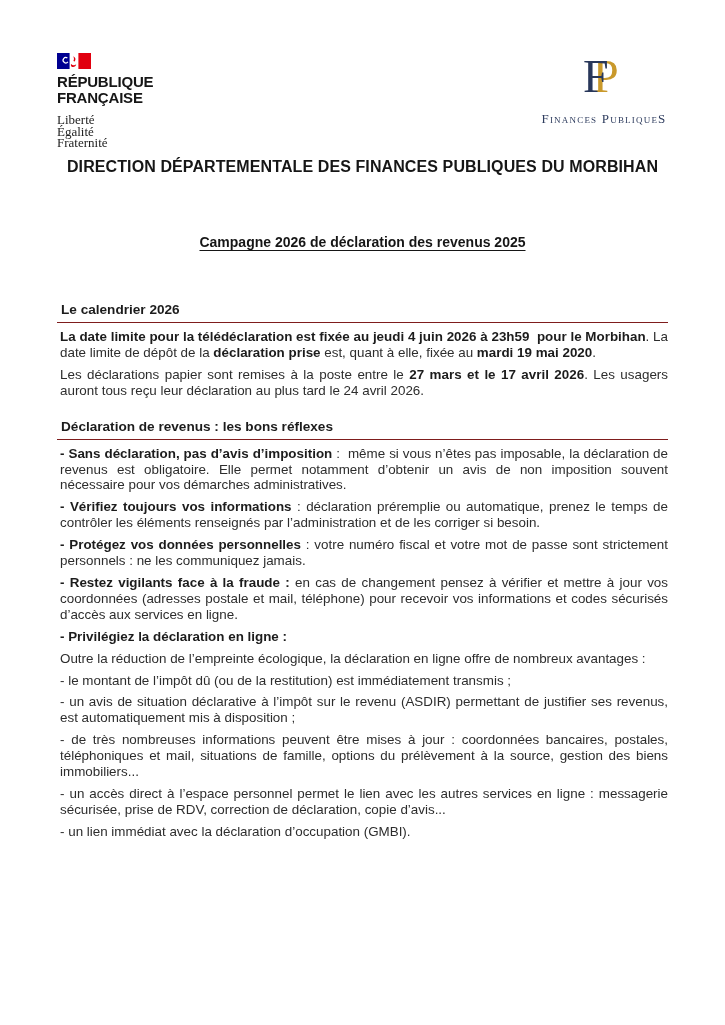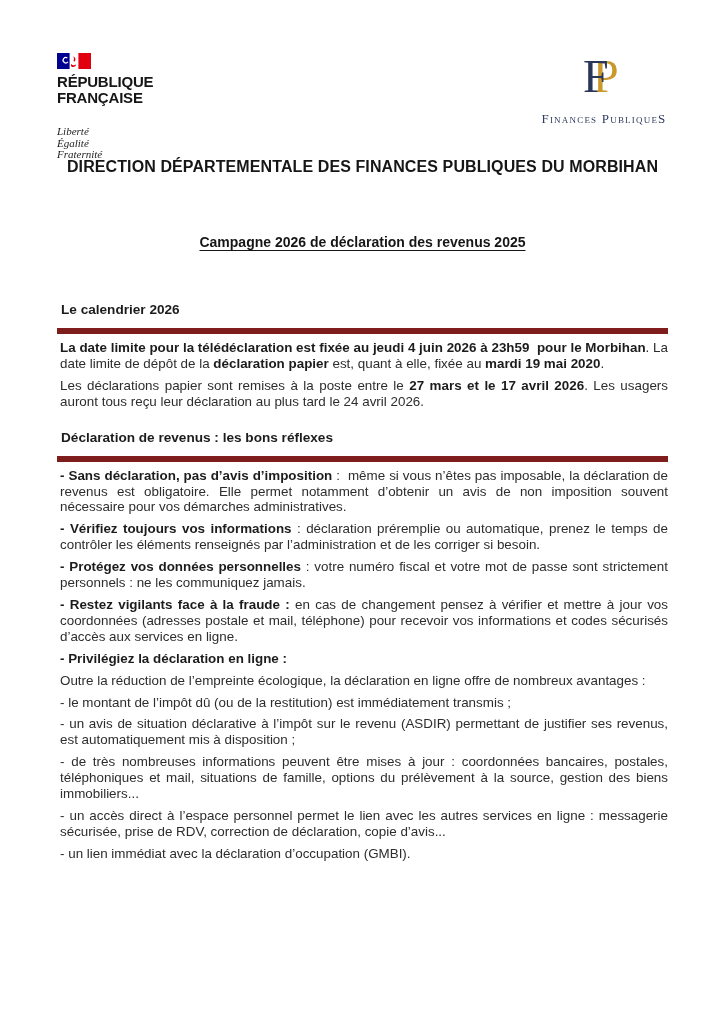--- a/index.html
+++ b/index.html
@@ -14,23 +14,23 @@
 
   
   .gov-block{position:absolute;top:53px;left:57px;width:150px;}
   .flag{display:block;width:34px;height:16px;}
   .gov-name{
     margin-top:5px;
     font-size:15px;font-weight:800;line-height:16px;
     letter-spacing:-0.2px;color:#161616;
   }
   .motto{
-    margin-top:20px;
-    font-family:"Liberation Serif",serif;font-style:italic;
-    font-size:11px;line-height:11.5px;color:#1c1c1c;
+    margin-top:8px;
+    font-family:"Liberation Serif",serif;
+    font-size:13px;line-height:11.5px;color:#1c1c1c;
   }
   .fp-block{position:absolute;top:55px;right:55px;width:132px;text-align:center;}
   .fp-mono{position:relative;width:42px;height:44px;margin:0 auto;}
   .fp-mono span{
     position:absolute;top:0;
     font-family:"Liberation Serif",serif;
     font-size:46px;line-height:44px;font-weight:400;
   }
   .fp-p{left:10px;color:#c9992b;z-index:1;}
   .fp-f{left:0;color:#28375a;z-index:2;}
@@ -52,23 +52,23 @@
   .doc-subtitle{
     margin:58px 0 0;
     font-size:14px;font-weight:700;text-align:center;
     text-decoration:underline;text-underline-offset:3px;
     color:#161616;
   }
   section{display:block;}
   .sec1{margin-top:52px;}
   .sec2{margin-top:20px;}
   .sec-heading{
-    margin:0;padding:0 0 11px 4px;
+    margin:0;padding:0 0 5px 4px;
     font-size:13.6px;font-weight:700;color:#1c1c1c;
-    border-bottom:6px solid #7f1d1d;
+    border-bottom:1px solid #7f1d1d;
   }
   .para{
     margin:6px 0 0;padding-left:3px;
     font-size:13.4px;line-height:15.9px;
     text-align:justify;color:#2d2d2d;
   }
   .para .b{font-weight:700;color:#1c1c1c;}
 
   
   .page-number{
@@ -109,21 +109,21 @@
   </div>
 
   <main class="content">
 
     <h1 class="doc-title">DIRECTION DÉPARTEMENTALE DES FINANCES PUBLIQUES DU MORBIHAN</h1>
 
     <h2 class="doc-subtitle">Campagne 2026 de déclaration des revenus 2025</h2>
 
     <section class="sec1">
       <h3 class="sec-heading">Le calendrier 2026</h3>
-      <p class="para"><span class="b">La date limite pour la télédéclaration est fixée au jeudi 4 juin 2026 à 23h59&nbsp; pour le Morbihan</span><span>. La date limite de dépôt de la </span><span class="b">déclaration papier</span><span> est, quant à elle, fixée au </span><span class="b">mardi 19 mai 2020</span><span>.</span></p>
+      <p class="para"><span class="b">La date limite pour la télédéclaration est fixée au jeudi 4 juin 2026 à 23h59&nbsp; pour le Morbihan</span><span>. La date limite de dépôt de la </span><span class="b">déclaration prise</span><span> est, quant à elle, fixée au </span><span class="b">mardi 19 mai 2020</span><span>.</span></p>
       <p class="para"><span>Les déclarations papier sont remises à la poste entre le </span><span class="b">27 mars et le 17 avril 2026</span><span>. Les usagers auront tous reçu leur déclaration au plus tard le 24 avril 2026.</span></p>
     </section>
 
     <section class="sec2">
       <h3 class="sec-heading">Déclaration de revenus : les bons réflexes</h3>
       <p class="para"><span class="b">- Sans déclaration, pas d’avis d’imposition</span><span>&nbsp;:&nbsp; même si vous n’êtes pas imposable, la déclaration de revenus est obligatoire. Elle permet notamment d’obtenir un avis de non imposition souvent nécessaire pour vos démarches administratives.</span></p>
       <p class="para"><span class="b">- Vérifiez toujours vos informations</span><span>&nbsp;: déclaration préremplie ou automatique, prenez le temps de contrôler les éléments renseignés par l’administration et de les corriger si besoin.</span></p>
       <p class="para"><span class="b">- Protégez vos données personnelles</span><span>&nbsp;: votre numéro fiscal et votre mot de passe sont strictement personnels : ne les communiquez jamais.</span></p>
       <p class="para"><span class="b">- Restez vigilants face à la fraude :</span><span> en cas de changement pensez à vérifier et mettre à jour vos coordonnées (adresses postale et mail, téléphone) pour recevoir vos informations et codes sécurisés d’accès aux services en ligne.</span></p>
       <p class="para"><span class="b">- Privilégiez la déclaration en ligne :</span></p>

